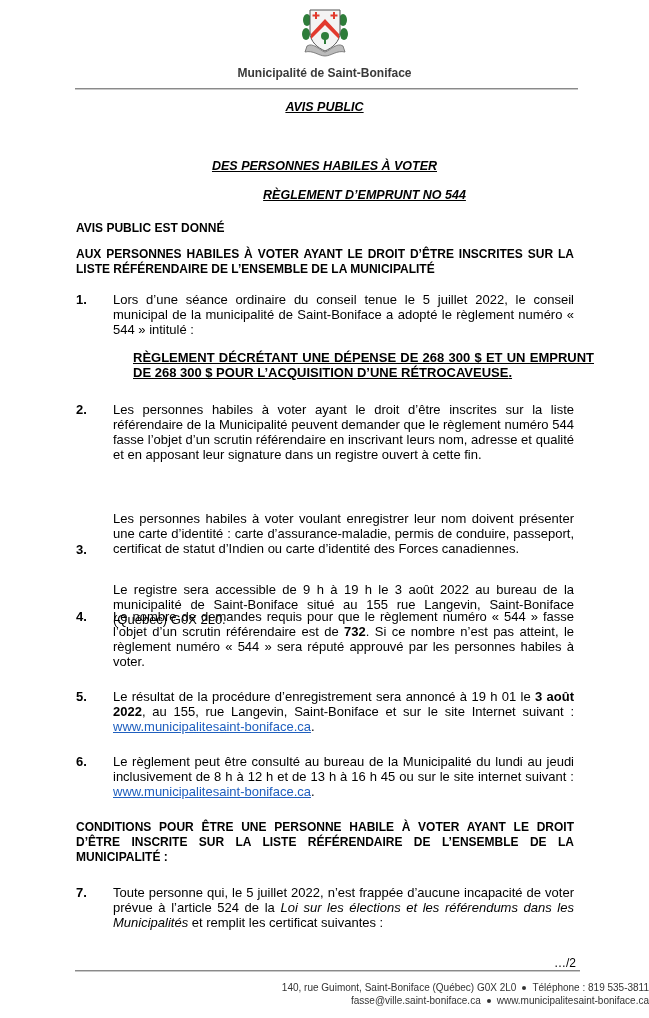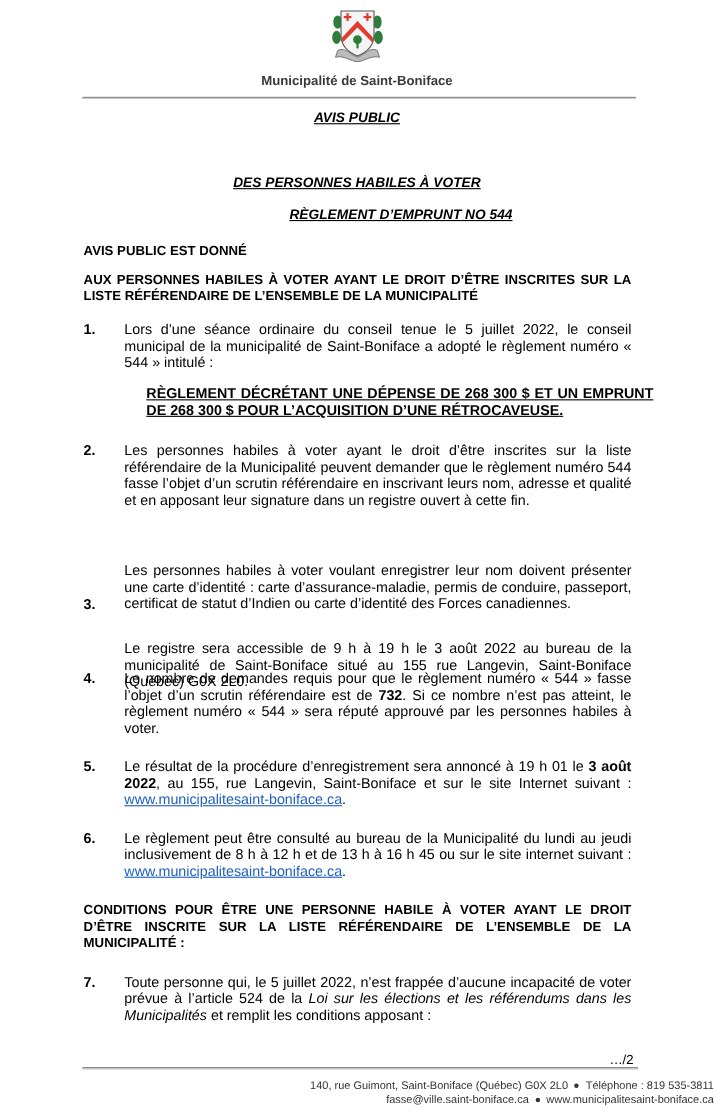--- a/index.html
+++ b/index.html
@@ -97,19 +97,19 @@
 
   <div class="item-num" style="top:689px;">5.</div>
   <div class="para" style="top:689px;"><span>Le résultat de la procédure d’enregistrement sera annoncé à 19 h 01 le </span><b>3 août 2022</b><span>, au 155, rue Langevin, Saint-Boniface et sur le site Internet suivant : </span><a class="link">www.municipalitesaint-boniface.ca</a><span>.</span></div>
 
   <div class="item-num" style="top:754px;">6.</div>
   <div class="para" style="top:754px;"><span>Le règlement peut être consulté au bureau de la Municipalité du lundi au jeudi inclusivement de 8 h à 12 h et de 13 h à 16 h 45 ou sur le site internet suivant : </span><a class="link">www.municipalitesaint-boniface.ca</a><span>.</span></div>
 
   <div class="heading" style="top:820px;">CONDITIONS POUR ÊTRE UNE PERSONNE HABILE À VOTER AYANT LE DROIT D’ÊTRE INSCRITE SUR LA LISTE RÉFÉRENDAIRE DE L’ENSEMBLE DE LA MUNICIPALITÉ :</div>
 
   <div class="item-num" style="top:885px;">7.</div>
-  <div class="para" style="top:885px;"><span>Toute personne qui, le 5 juillet 2022, n’est frappée d’aucune incapacité de voter prévue à l’article 524 de la </span><i>Loi sur les élections et les référendums dans les Municipalités</i><span> et remplit les conditions apposant :</span></div>
+  <div class="para" style="top:885px;"><span>Toute personne qui, le 5 juillet 2022, n’est frappée d’aucune incapacité de voter prévue à l’article 524 de la </span><i>Loi sur les élections et les référendums dans les Municipalités</i><span> et remplit les certificat suivantes :</span></div>
 
   <div class="page-cont">…/2</div>
   <div class="hr-bottom"></div>
   <div class="footer-line" style="top:982px;"><span>140, rue Guimont, Saint-Boniface (Québec) G0X 2L0</span><span class="dot"></span><span>Téléphone : 819 535-3811</span></div>
   <div class="footer-line" style="top:995px;"><span>fasse@ville.saint-boniface.ca</span><span class="dot"></span><span>www.municipalitesaint-boniface.ca</span></div>
 </div>
 
 </body></html>

